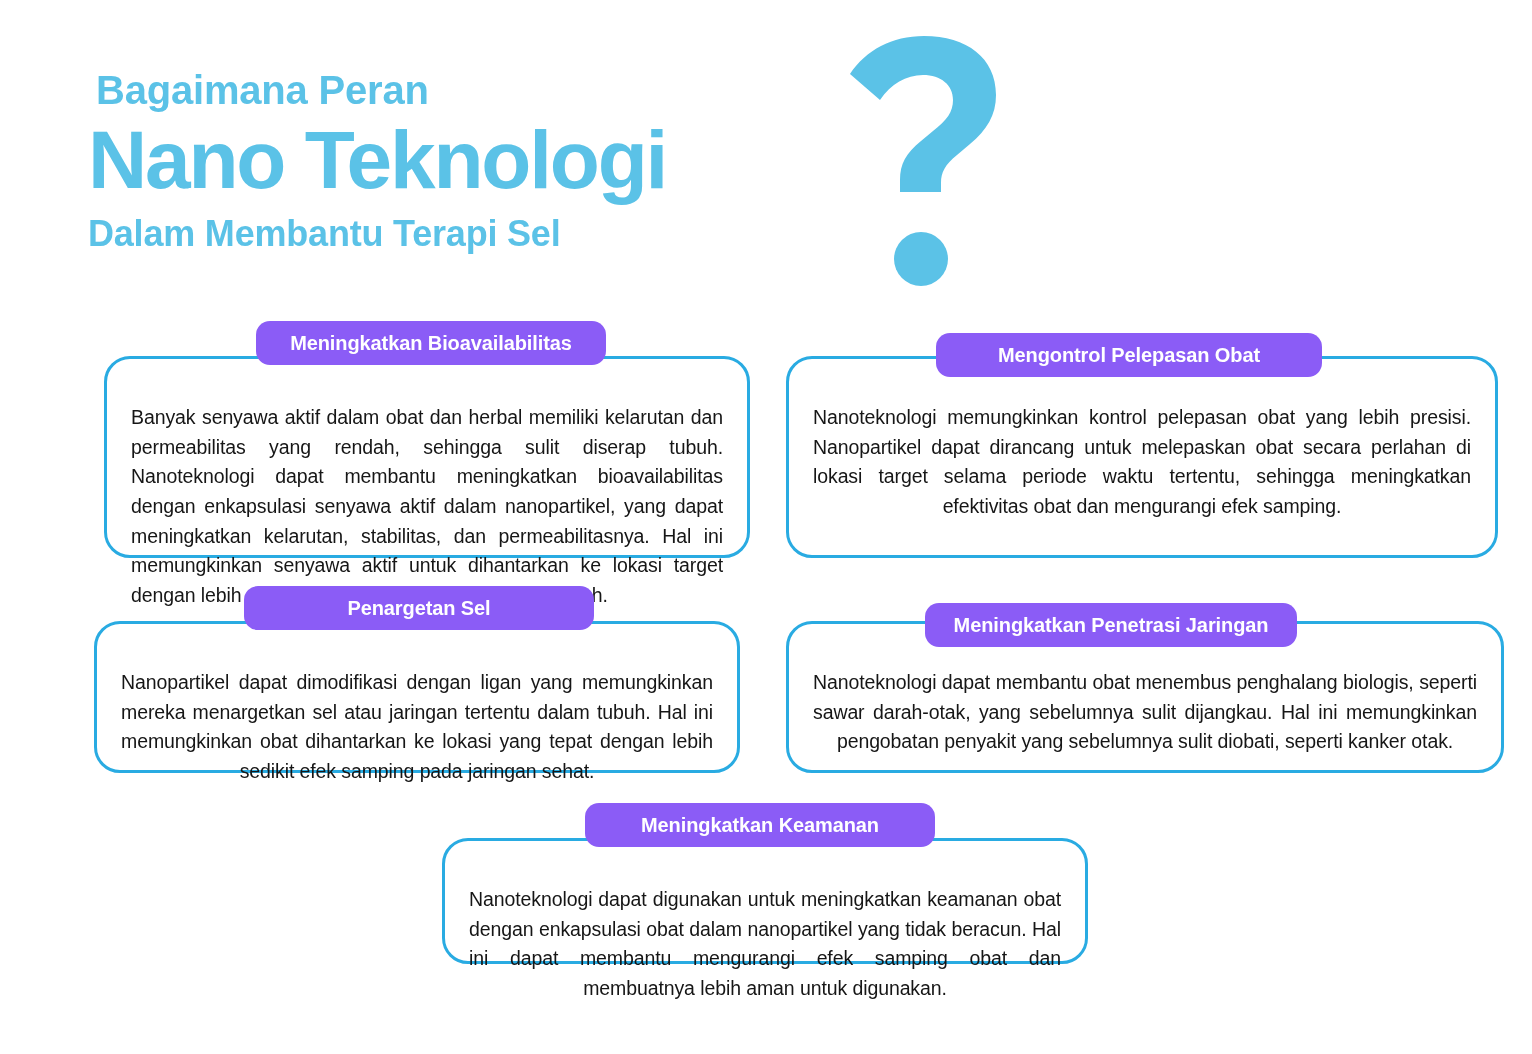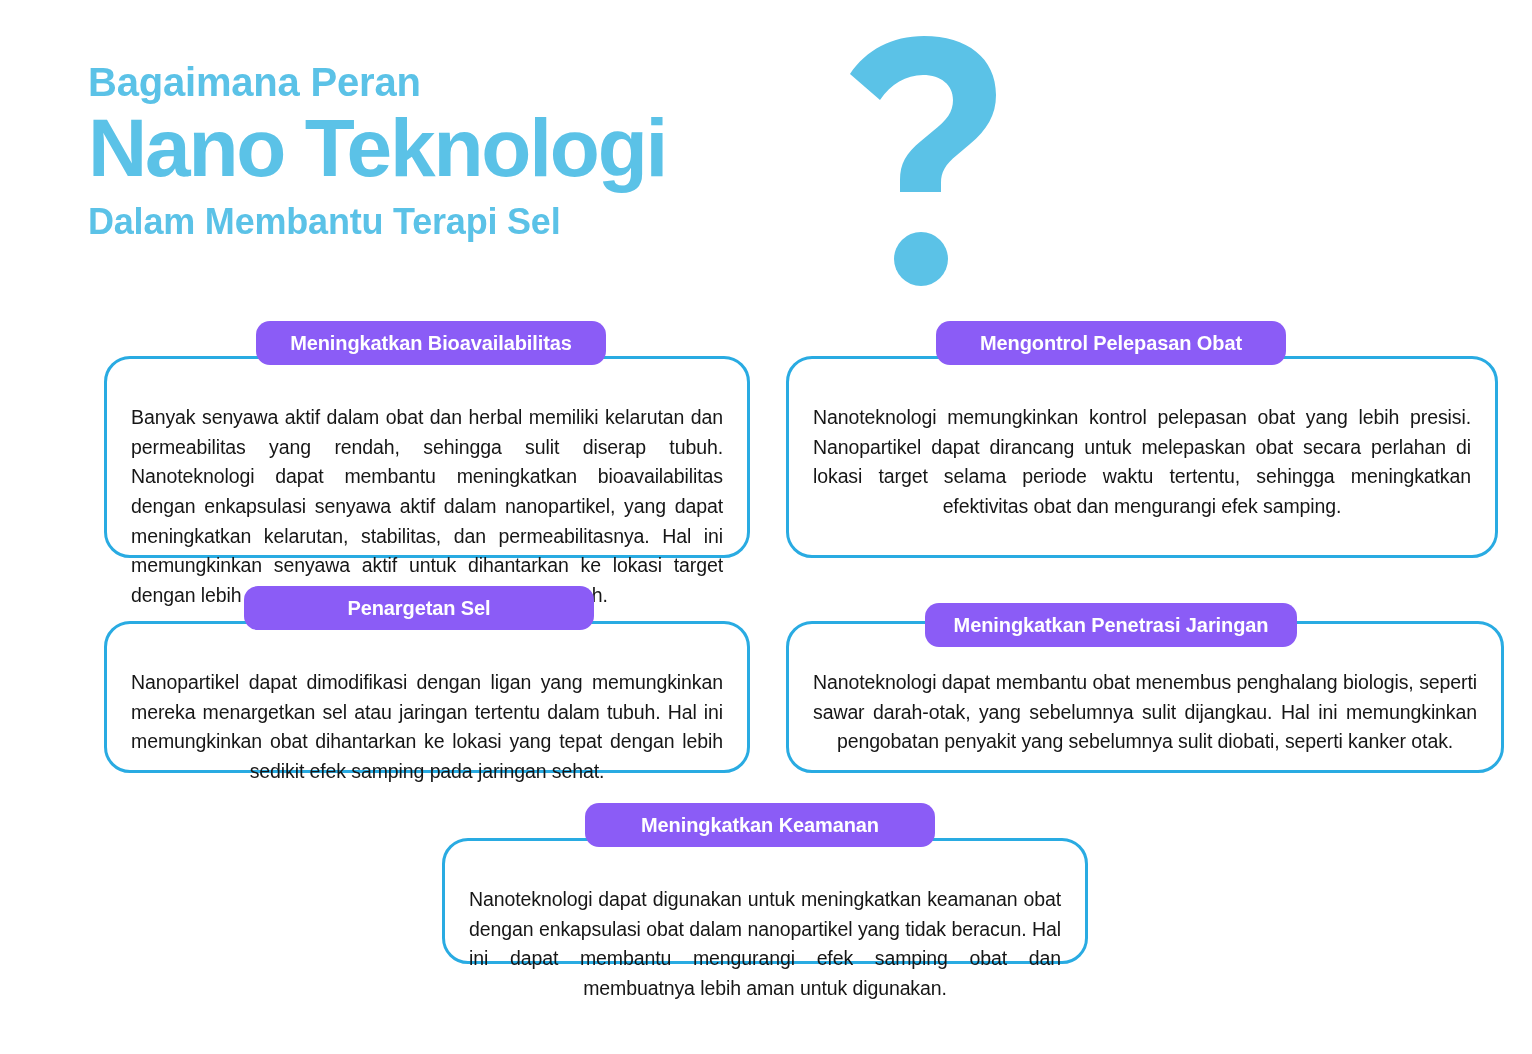--- a/index.html
+++ b/index.html
@@ -22,21 +22,21 @@
     top: 62px;
     width: 1000px;
     height: 220px;
   }
   .eyebrow {
     font-size: 40px;
     font-weight: bold;
     color: #5BC2E7;
     letter-spacing: -0.2px;
     line-height: 1;
-    margin: 0;
+    margin: 8px;
     padding: 0;
   }
   .headline {
     font-size: 82px;
     font-weight: bold;
     color: #5BC2E7;
     letter-spacing: -2.2px;
     line-height: 1.02;
     margin: 4px 0 0 0;
     padding: 0;
@@ -103,22 +103,22 @@
     font-weight: bold;
     letter-spacing: -0.1px;
     white-space: nowrap;
     padding: 0 14px;
   }
 
   
   #card-0 { left: 104px;  top: 356px; width: 646px;  height: 202px; }
   #pill-0 { left: 256px;  top: 321px; width: 350px;  }
   #card-1 { left: 786px;  top: 356px; width: 712px;  height: 202px; }
-  #pill-1 { left: 936px;  top: 321px; width: 350px; border-radius: 14px;  }
-  #card-2 { left: 104px;  top: 621px; width: 646px;  height: 152px; }
+  #pill-1 { left: 936px;  top: 333px; width: 386px; border-radius: 14px;  }
+  #card-2 { left: 94px;  top: 621px; width: 646px;  height: 152px; }
   #pill-2 { left: 244px;  top: 586px; width: 350px;  }
   #card-3 { left: 786px;  top: 621px; width: 718px;  height: 152px; }
   #pill-3 { left: 925px;  top: 586px; width: 372px; margin-top: 17px;  }
   #card-4 { left: 442px;  top: 838px; width: 646px;  height: 126px; }
   #pill-4 { left: 585px;  top: 803px; width: 350px;  }
 </style>
 </head>
 <body>
 
 <div class="header">

